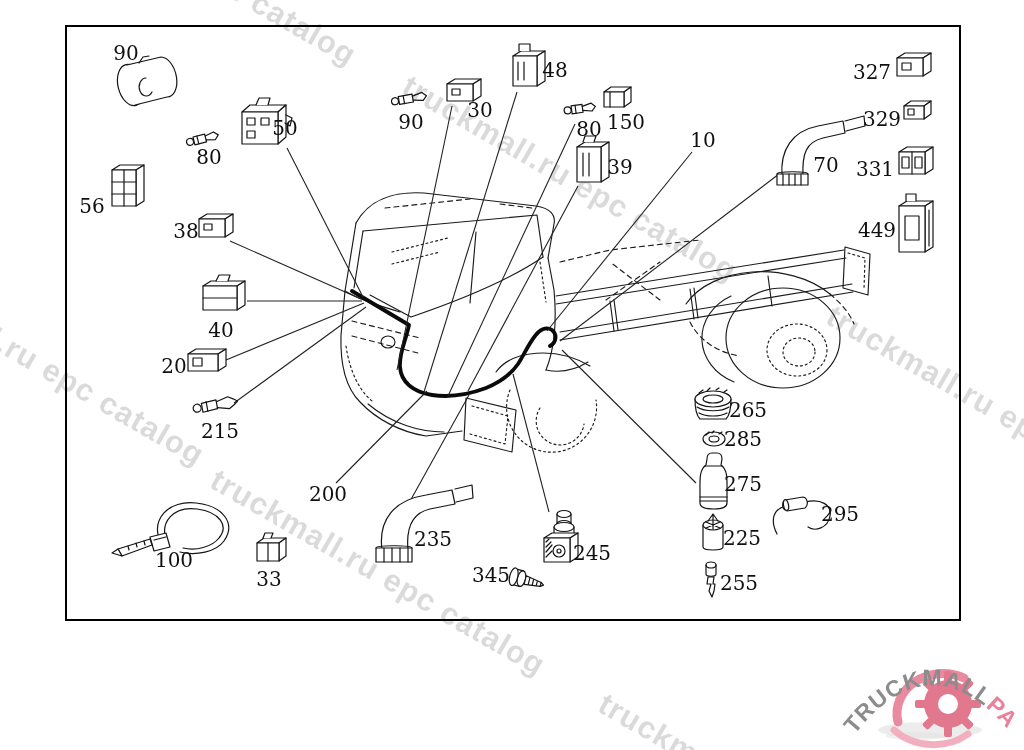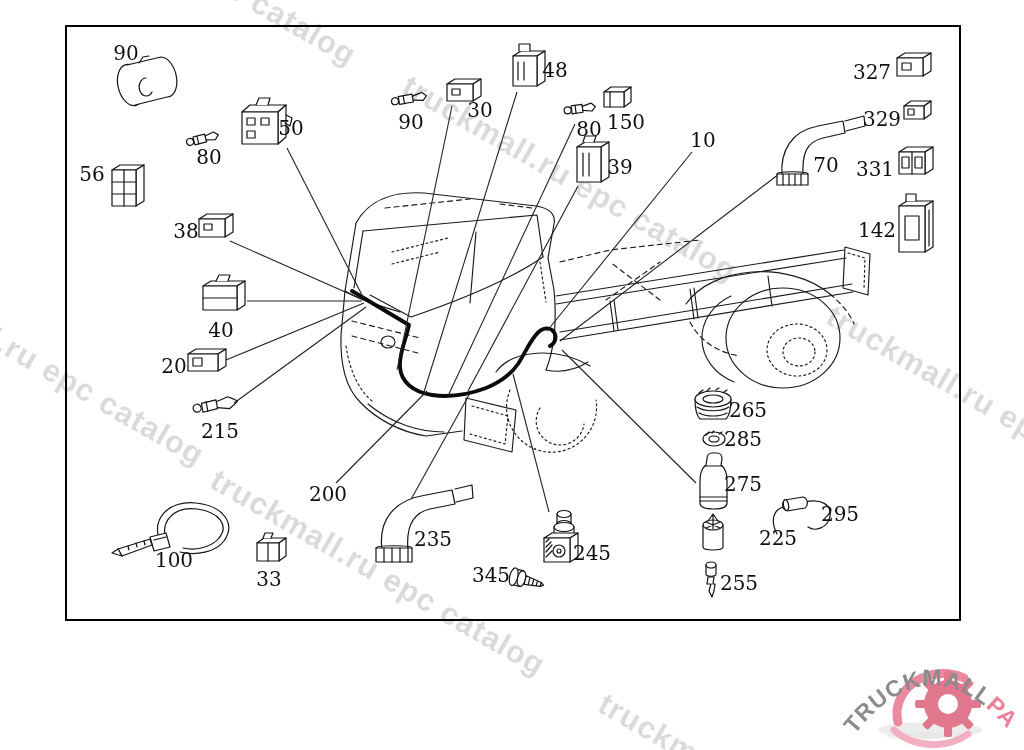--- a/index.html
+++ b/index.html
@@ -333,45 +333,45 @@
     <g class="icon" transform="translate(512,567) rotate(14)">
       <ellipse cx="12" cy="9" rx="4" ry="8"></ellipse>
       <path class="nf" d="M4,1 L12,1 M4,17 L12,17"></path>
       <ellipse cx="4" cy="9" rx="4" ry="9"></ellipse>
       <path d="M16,5 L32,8 L32,12 L16,14 Z"></path>
       <path class="nf" d="M20,6 L20,13 M24,7 L24,13 M28,8 L28,12 M32,8 L35,10 L32,12"></path>
     </g>
   </svg>
 
   <div class="lbl" style="left:126px;top:53px">90</div>
-  <div class="lbl" style="left:291px;top:128px">50</div>
+  <div class="lbl" style="left:285px;top:128px">50</div>
   <div class="lbl" style="left:209px;top:157px">80</div>
-  <div class="lbl" style="left:92px;top:174px">56</div>
+  <div class="lbl" style="left:92px;top:206px">56</div>
   <div class="lbl" style="left:186px;top:231px">38</div>
   <div class="lbl" style="left:221px;top:330px">40</div>
   <div class="lbl" style="left:174px;top:366px">20</div>
   <div class="lbl" style="left:220px;top:431px">215</div>
   <div class="lbl" style="left:174px;top:560px">100</div>
   <div class="lbl" style="left:269px;top:579px">33</div>
   <div class="lbl" style="left:411px;top:122px">90</div>
   <div class="lbl" style="left:480px;top:110px">30</div>
   <div class="lbl" style="left:555px;top:70px">48</div>
   <div class="lbl" style="left:589px;top:129px">80</div>
   <div class="lbl" style="left:626px;top:122px">150</div>
   <div class="lbl" style="left:620px;top:167px">39</div>
   <div class="lbl" style="left:703px;top:140px">10</div>
   <div class="lbl" style="left:826px;top:165px">70</div>
   <div class="lbl" style="left:872px;top:72px">327</div>
   <div class="lbl" style="left:882px;top:119px">329</div>
   <div class="lbl" style="left:875px;top:169px">331</div>
-  <div class="lbl" style="left:877px;top:230px">142</div>
+  <div class="lbl" style="left:877px;top:230px">449</div>
   <div class="lbl" style="left:748px;top:410px">265</div>
   <div class="lbl" style="left:743px;top:439px">285</div>
   <div class="lbl" style="left:743px;top:484px">275</div>
-  <div class="lbl" style="left:778px;top:538px">225</div>
+  <div class="lbl" style="left:742px;top:538px">225</div>
   <div class="lbl" style="left:739px;top:583px">255</div>
   <div class="lbl" style="left:840px;top:514px">295</div>
   <div class="lbl" style="left:328px;top:494px">200</div>
   <div class="lbl" style="left:433px;top:539px">235</div>
   <div class="lbl" style="left:592px;top:553px">245</div>
   <div class="lbl" style="left:491px;top:575px">345</div>
 
   <svg class="art" style="left:838px;top:640px" width="186" height="110" viewBox="0 0 186 110">
     <defs>
       <path id="logo-arc" d="M14,98 Q92,-4 172,92"></path>

